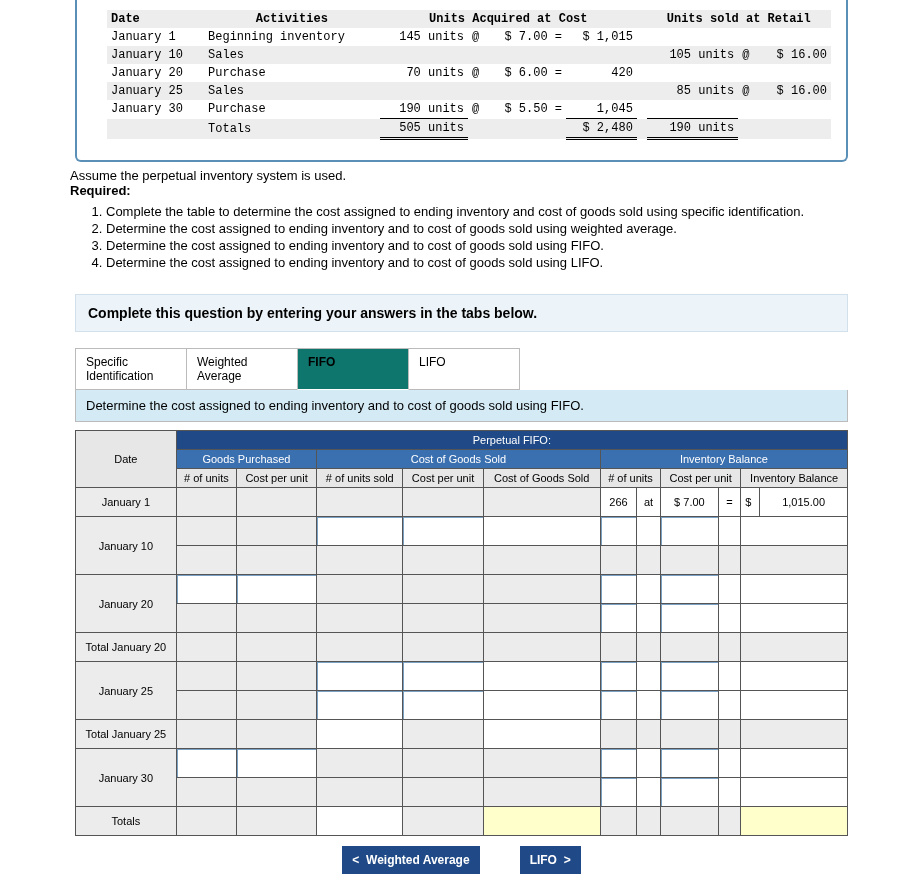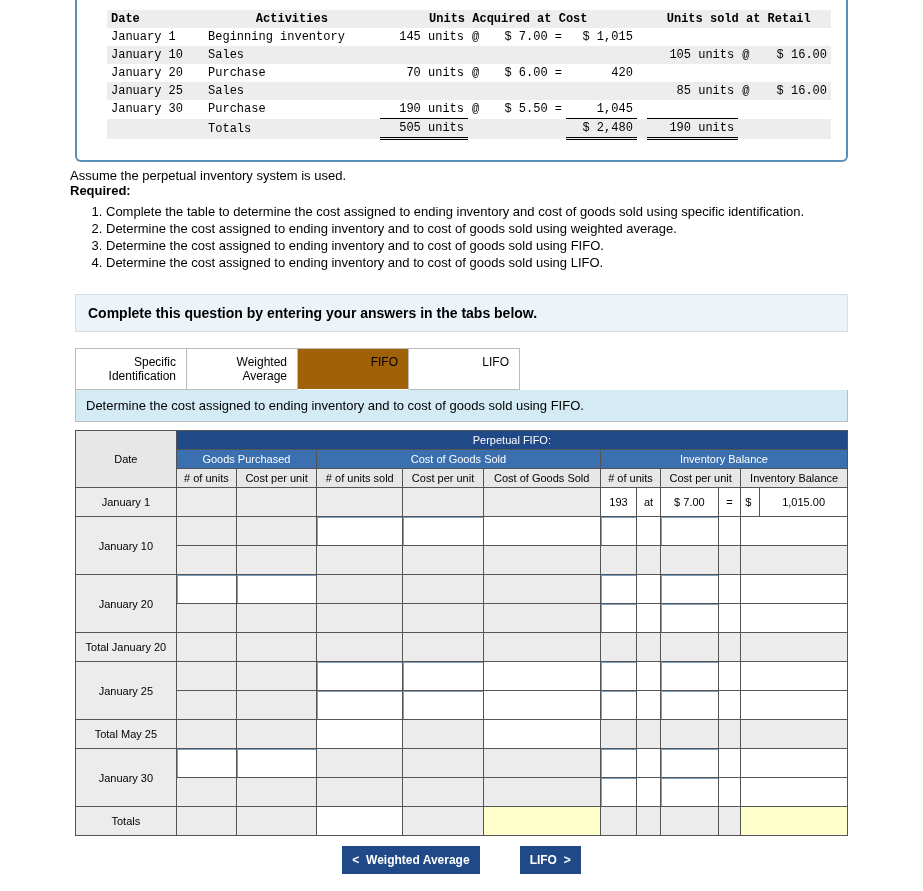--- a/index.html
+++ b/index.html
@@ -10,22 +10,22 @@
   .row-odd { background:#ededed;}
   .thead { font-weight:bold; text-align:center;}
   .underline { border-bottom:1px solid #000;}
   .dblunderline { border-bottom:3px double #000;}
   .text-section { padding: 6px 10px 6px 3px; font-size:13px;}
   .text-section b { font-weight:bold;}
   ol.req { margin:6px 0 6px 24px; padding:0;}
   ol.req li { margin:2px 12px;}
   .instr-box { background:#ecf4f9; border:1px solid #d2e0eb; margin:12px 8px 0 8px; padding:10px 12px; font-size:14px;}
   .tabs { display:flex; margin:16px 0 0 8px;}
-  .tab { border:1px solid #bbb; padding:6px 10px; font-size:12px; text-align:right; width:90px; background:#fff; cursor:pointer; margin-right:-1px;}
-  .tab.active { position:relative; font-weight:normal; background:#a16207; border-bottom:1px solid #fff; z-index:2;}
+  .tab { border:1px solid #bbb; padding:6px 10px; font-size:12px; text-align:left; width:90px; background:#fff; cursor:pointer; margin-right:-1px;}
+  .tab.active { position:relative; font-weight:bold; background:#0f766e; border-bottom:1px solid #fff; z-index:2;}
   .tab-sub { background:#d4ebf5; border:1px solid #bbb; border-top:none; margin:0 8px; padding:8px 10px; font-size:13px;}
   .fifo-wrap { margin:8px 8px 0 8px;}
   table.fifo { border-collapse:collapse; width:100%; font-size:11px;}
   table.fifo th, table.fifo td { border:1px solid #555; padding:3px 4px; text-align:center;}
   table.fifo th { font-weight:normal;}
   .hdr-main { background:#204a87; color:#fff; font-weight:bold;}
   .hdr-section { background:#3a6fb0; color:#fff; font-weight:bold;}
   .hdr-col { background:#e7e7e7; font-weight:bold;}
   .row-label { text-align:left; background:#ececec;}
   .cell-in { background:#fff; height:22px;}
@@ -172,21 +172,21 @@
         <th class="hdr-col" colspan="2">Inventory Balance</th>
       </tr>
 
       <tr>
         <td class="row-label">January 1</td>
         <td class="cell-gray"></td>
             <td class="cell-gray"></td>
         <td class="cell-gray"></td>
             <td class="cell-gray"></td>
             <td class="cell-gray"></td>
-        <td class="cell-data">193</td>
+        <td class="cell-data">266</td>
         <td class="cell-data" style="text-align:center">at</td>
         <td class="cell-data">$ 7.00</td>
         <td class="cell-data" style="text-align:center">=</td>
         <td class="cell-data" style="text-align:left;width:10px">$</td>
         <td class="cell-data">1,015.00</td>
       </tr>
 
       <tr>
         <td class="row-label" rowspan="2">January 10</td>
         <td class="cell-gray"></td>
@@ -273,21 +273,21 @@
             <td class="cell-in input-border"></td>
             <td class="cell-in"></td>
         <td class="cell-in input-border"></td>
             <td class="cell-in"></td>
         <td class="cell-in input-border"></td>
             <td class="cell-in"></td>
         <td class="cell-in" colspan="2"></td>
       </tr>
 
       <tr>
-        <td class="row-label">Total May 25</td>
+        <td class="row-label">Total January 25</td>
         <td class="cell-gray"></td>
             <td class="cell-gray"></td>
         <td class="cell-in"></td>
             <td class="cell-gray"></td>
             <td class="cell-in"></td>
         <td class="cell-gray"></td>
             <td class="cell-gray"></td>
             <td class="cell-gray"></td>
             <td class="cell-gray"></td>
         <td class="cell-gray" colspan="2"></td>

